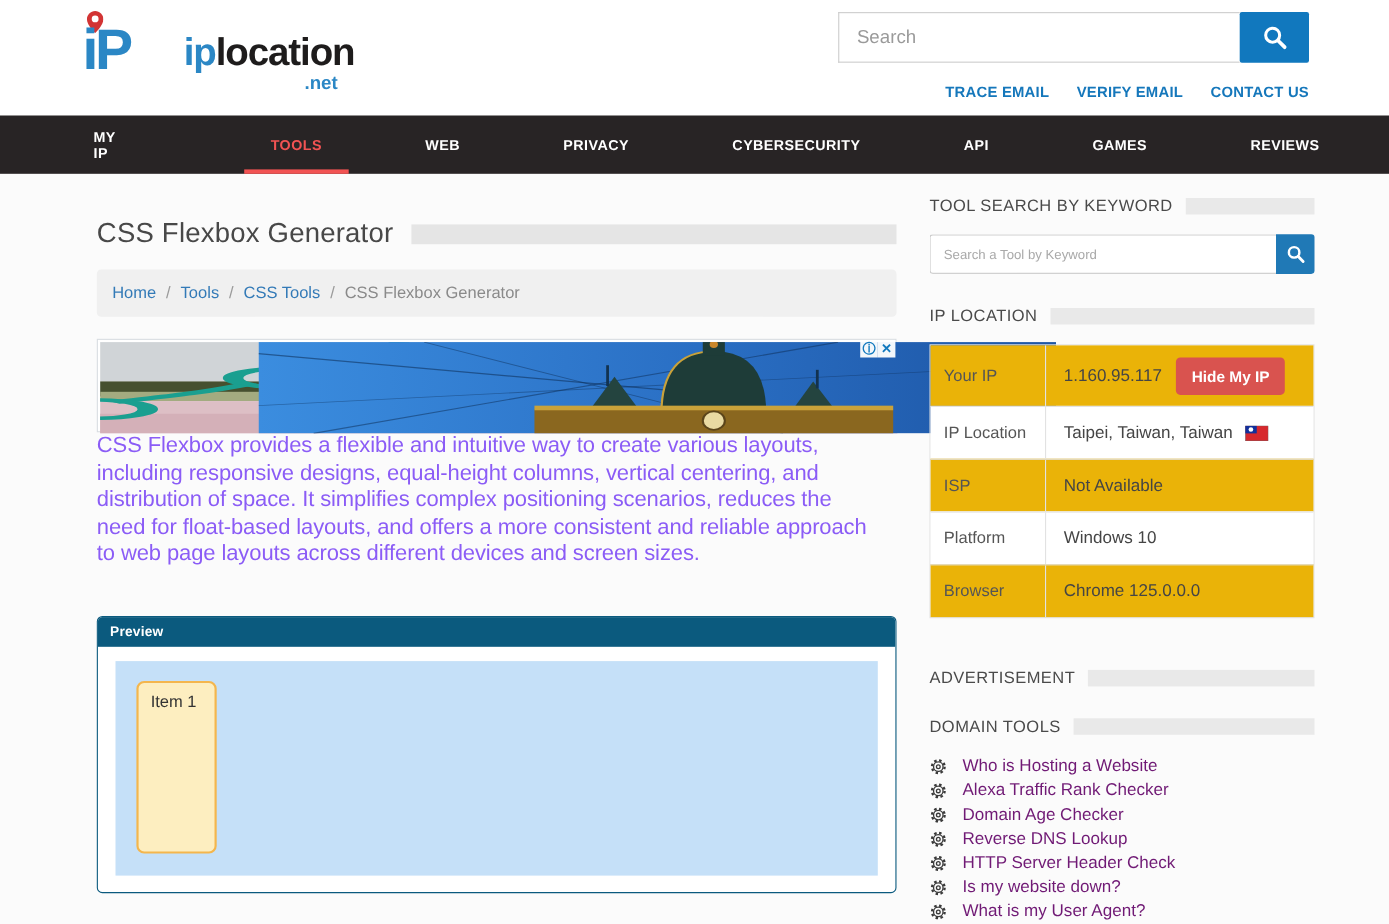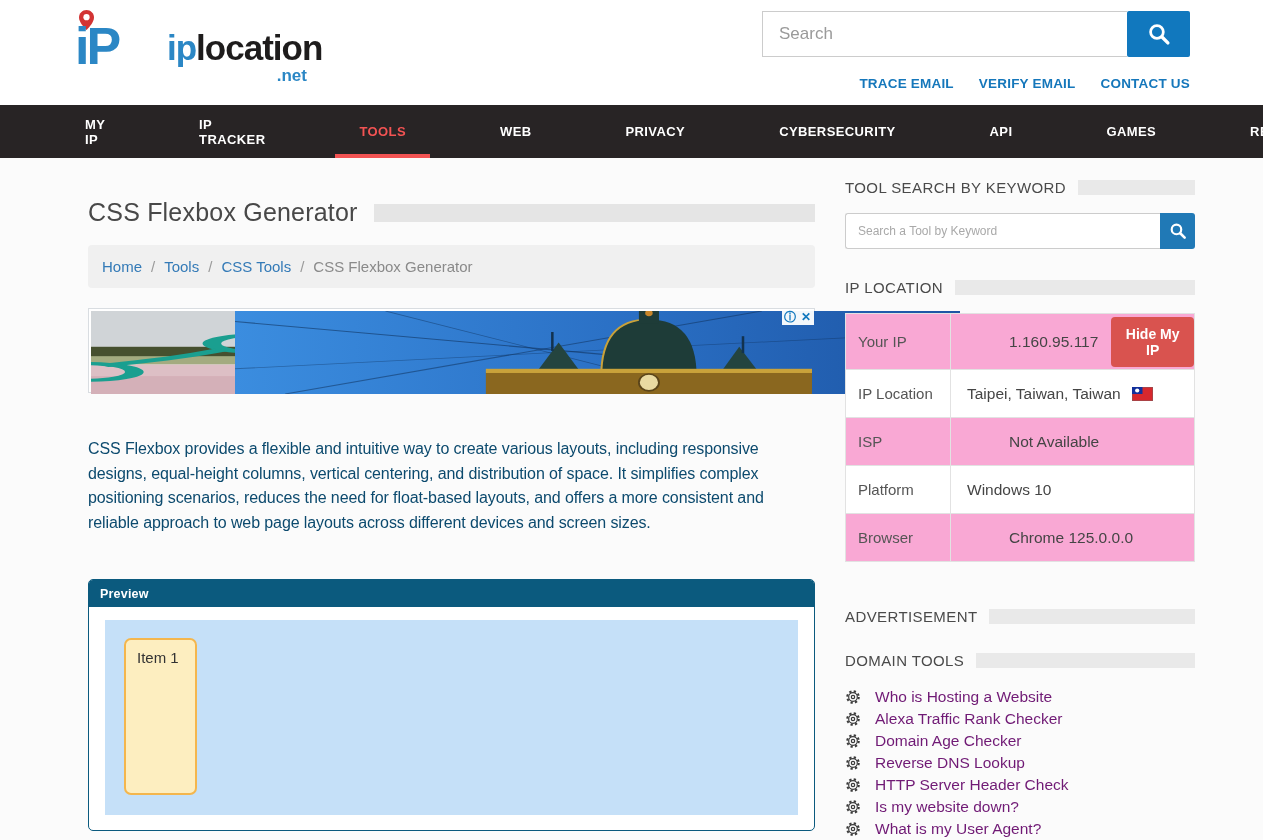--- a/index.html
+++ b/index.html
@@ -42,21 +42,21 @@
   .breadcrumb .bc-link { color:#337ab7; cursor:pointer; }
   .breadcrumb .bc-sep { color:#9a9a9a; }
   
   .ad { margin-top:20px; height:85px; background:#ffffff; border:1px solid #d9dde1; position:relative; }
   .ad-left { position:absolute; left:2px; top:2px; width:117px; height:79px; cursor:pointer; }
   .ad-right { position:absolute; left:146px; top:2px; width:578px; height:79px; cursor:pointer; }
   .ad-text { position:absolute; right:22px; top:27px; color:#ffffff; font-size:25px; letter-spacing:3px; white-space:nowrap; }
   .ad-badges { position:absolute; top:0; right:0; display:flex; }
   .ad-badge { width:16px; height:16px; background:rgba(255,255,255,0.95); color:#1178be;
     font-size:12px; font-weight:700; display:flex; align-items:center; justify-content:center; cursor:pointer; }
-  .desc { margin-top:44px; width:707px; font-size:16px; line-height:24.5px; color:#0c4a6e; letter-spacing:-0.1px; }
+  .desc { width:707px; font-size:20px; line-height:24.5px; color:#8b5cf6; letter-spacing:-0.1px; }
   
   .preview-card { margin-top:44px; border:1px solid #0b5a7e; border-radius:5px; background:#ffffff; overflow:hidden; }
   .preview-head { background:#0b5a7e; color:#ffffff; height:27px; display:flex; align-items:center;
     padding-left:11px; font-size:12.5px; font-weight:700; letter-spacing:0.2px; }
   .preview-body { padding:13px 16px 15px 16px; }
   .flex-container { background:#c5e0f8; height:195px; padding:18px 0 0 19px; }
   .flex-item { width:73px; height:157px; background:#fdeec0; border:2px solid #f4b64d; border-radius:7px;
     padding:9px 0 0 11px; font-size:15px; color:#333333; }
   
   .sidebar { position:absolute; left:845px; top:158px; width:350px; }
@@ -67,21 +67,21 @@
   .tool-search { margin-top:17px; display:flex; height:36px; }
   .tool-search input { flex:1; border:1px solid #cccccc; border-right:none; border-radius:3px 0 0 3px;
     padding:0 12px; font-size:12px; color:#0369a1; font-family:"Liberation Sans", sans-serif; outline:none; background:#fff; }
   .tool-search input::placeholder { color:#a9a9a9; }
   .tool-search .s-btn { width:35px; background:#2079b6; border:none; border-radius:0 3px 3px 0;
     display:flex; align-items:center; justify-content:center; cursor:pointer; }
   .mt-heading2 { margin-top:30px; }
   .ip-table { margin-top:17px; border:1px solid #e2e2e2; }
   .ip-row { display:flex; border-top:1px solid #e2e2e2; }
   .ip-row:first-child { border-top:none; }
-  .ip-row.odd { background:#f9a8d4;gap:42px; }
+  .ip-row.odd { background:#eab308; }
   .ip-row.even { background:#ffffff; }
   .ip-label { width:105px; min-width:105px; border-right:1px solid #e2e2e2; display:flex; align-items:center;
     padding-left:12px; font-size:15px; color:#555555; }
   .ip-value { flex:1; display:flex; align-items:center; padding-left:16px; font-size:15.5px; color:#454545; }
   .row-h1 { height:55px; } .row-h { height:48px; }
   .hide-ip-btn { margin-left:13px; background:#d9534f; color:#ffffff; border:none; border-radius:4px;
     font-size:14px; font-weight:700; padding:9px 14px; cursor:pointer; font-family:"Liberation Sans", sans-serif; }
   .flag { margin-left:11px; width:21px; height:14px; display:inline-block; }
   .mt-adv { margin-top:46px; }
   .mt-dom { margin-top:27px; }
@@ -118,21 +118,20 @@
     <div class="hdr-links">
       <span>TRACE EMAIL</span>
       <span>VERIFY EMAIL</span>
       <span>CONTACT US</span>
     </div>
   </div>
 
   <div class="nav">
     <div class="nav-item">MY IP</div>
     <div class="nav-sep"></div>
-    <div class="nav-item">IP TRACKER</div>
     <div class="nav-sep"></div>
     <div class="nav-item active">
         <span>TOOLS</span>
         <div class="nav-underline"></div>
       </div>
     <div class="nav-sep"></div>
     <div class="nav-item">WEB</div>
     <div class="nav-sep"></div>
     <div class="nav-item">PRIVACY</div>
     <div class="nav-sep"></div>

